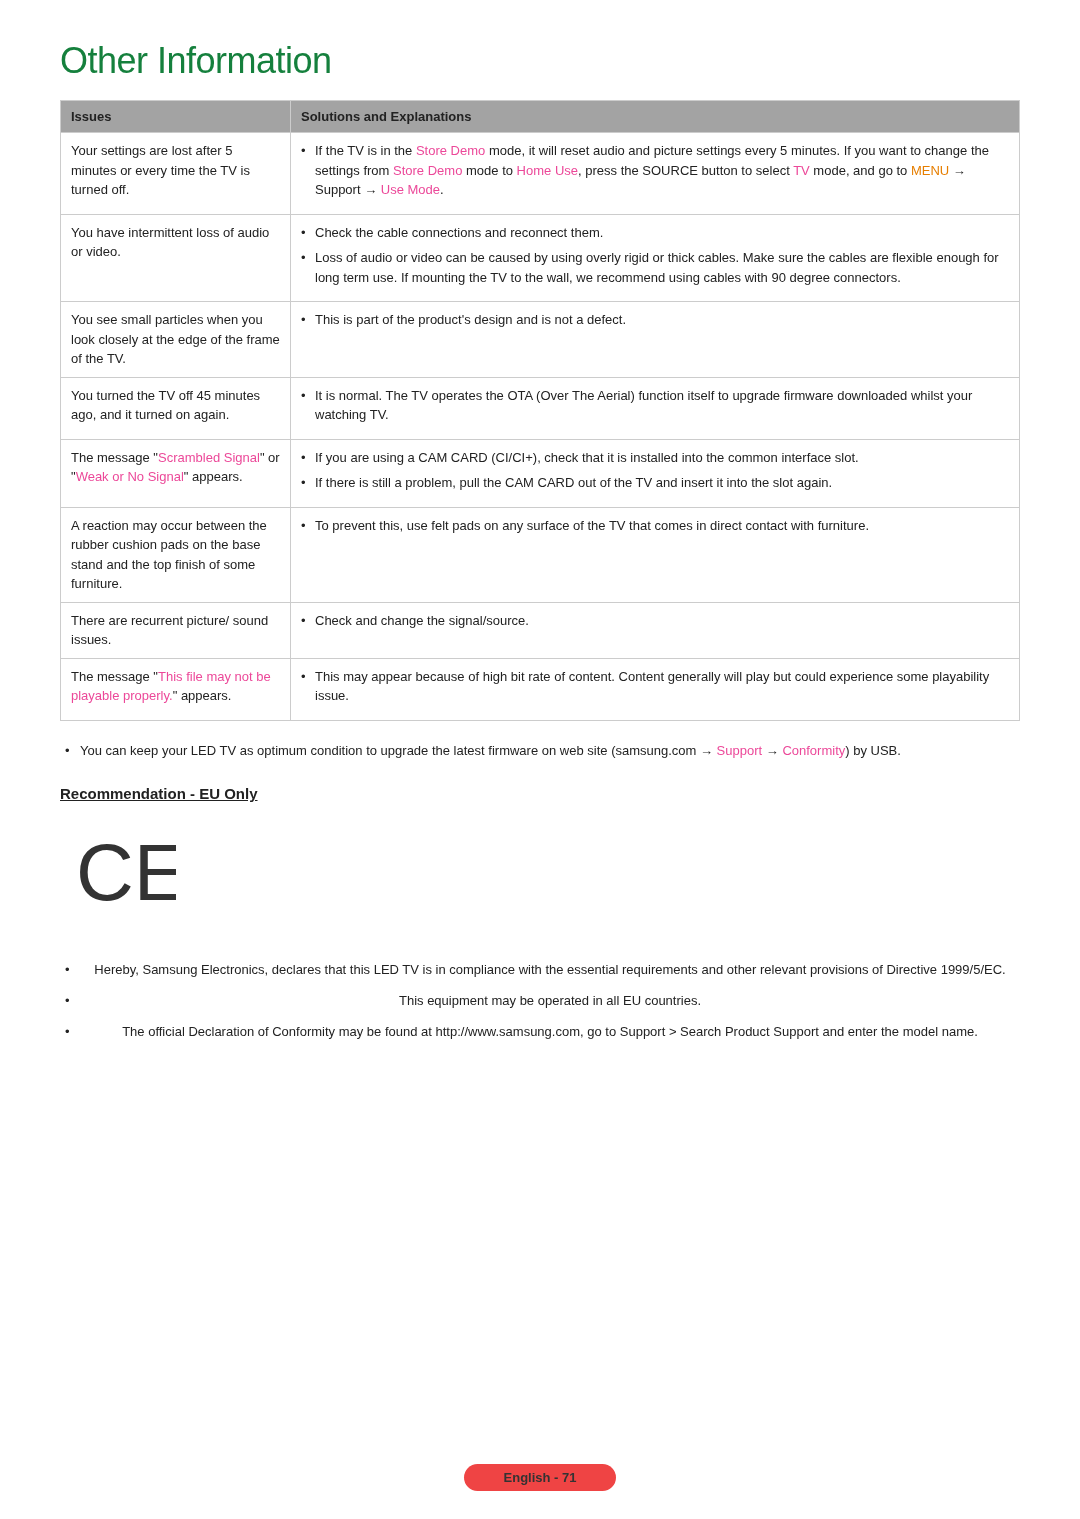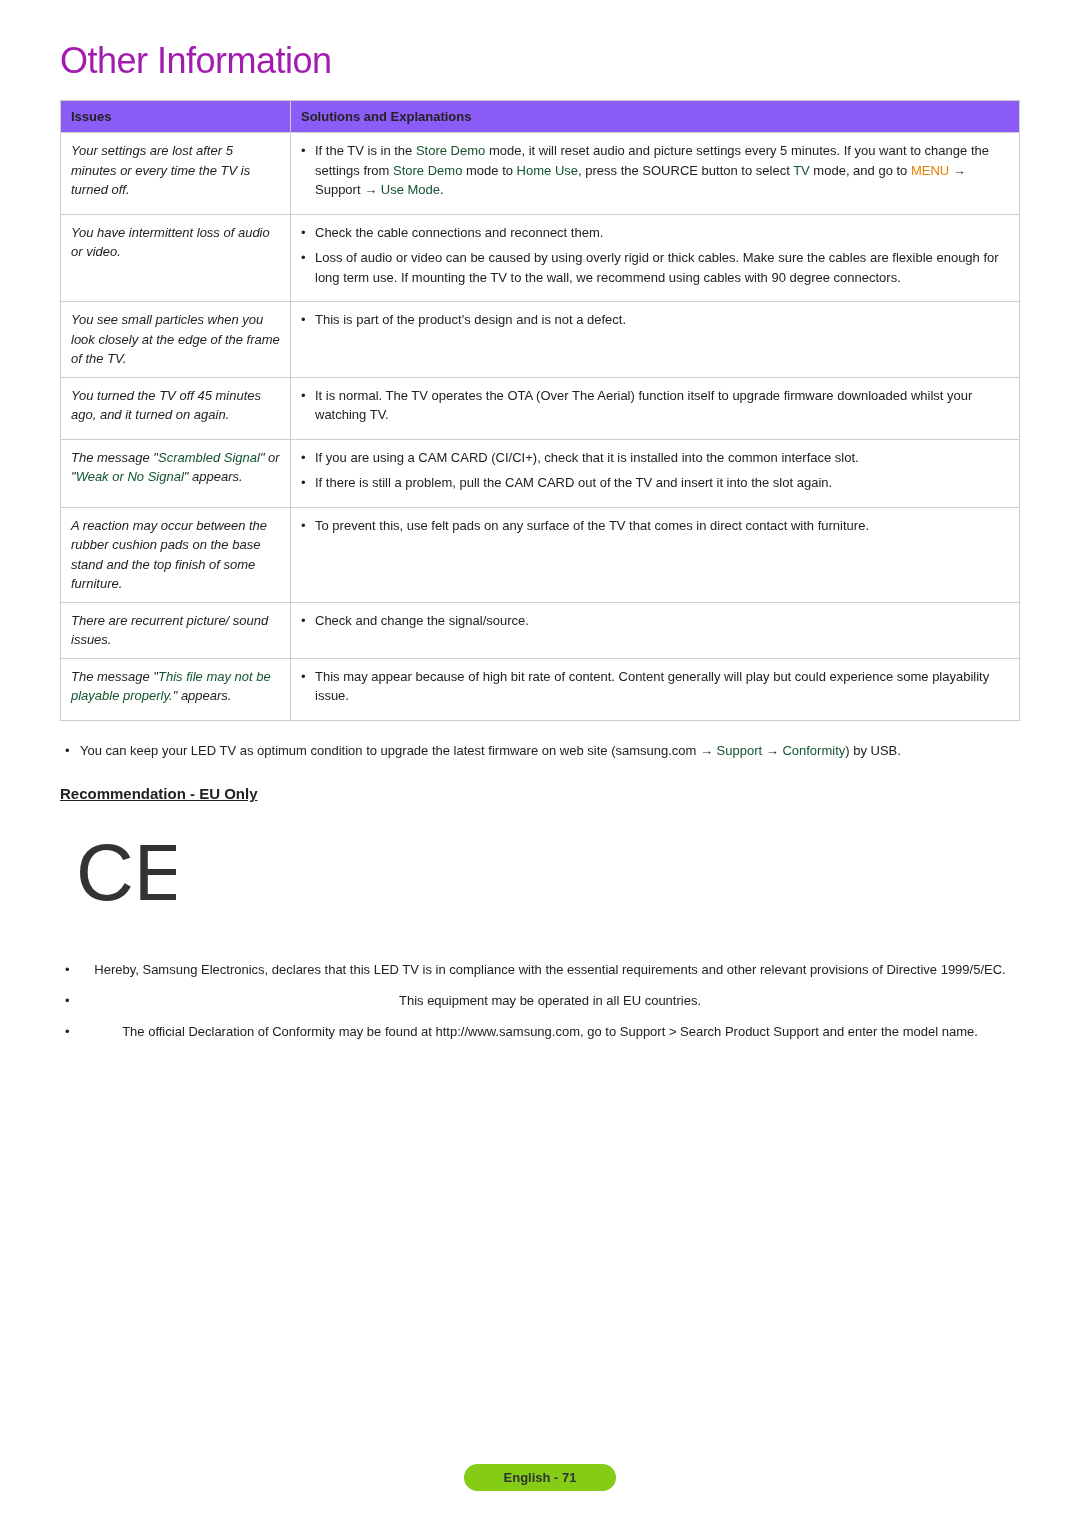--- a/index.html
+++ b/index.html
@@ -8,53 +8,52 @@
       font-size: 13px;
       background: #ffffff;
       color: #222222;
       width: 1080px;
       min-height: 1519px;
       padding: 40px 60px 60px 60px;
     }
     h1 {
       font-size: 36px;
       font-weight: 300;
-      color: #a21caf;
+      color: #15803d;
       margin-bottom: 18px;
       border-bottom: none;
       letter-spacing: -0.5px;
     }
     table {
       width: 100%;
       border-collapse: collapse;
       margin-bottom: 20px;
     }
     table th {
-      background: #8b5cf6;
+      background: #a3a3a3;
       border: 1px solid #ccc;
       padding: 8px 10px;
       text-align: left;
       font-size: 13px;
       font-weight: bold;
     }
     table td {
       border: 1px solid #ccc;
       padding: 8px 10px;
       vertical-align: top;
       font-size: 13px;
       line-height: 1.5;
     }
     table td.issue-col {
       width: 230px;
-      font-style: italic;
     }
     table td.solution-col {
       width: auto;
     }
-    .blue-link { color: #14532d; }
+    .blue-link { color: #ec4899; }
     .orange-link { color: #e67e00; }
     ul.bullet-list {
       list-style: none;
       padding: 0;
       margin: 0;
     }
     ul.bullet-list li {
       padding-left: 14px;
       position: relative;
       margin-bottom: 6px;
@@ -103,21 +102,21 @@
       line-height: 1.6;
       text-align: center;
     }
     .bullet-section::before {
       content: "•";
       position: absolute;
       left: 5px;
     }
     .footer-pill {
       display: inline-block;
-      background: #84cc16;
+      background: #ef4444;
       border-radius: 20px;
       padding: 6px 40px;
       font-size: 13px;
       font-weight: bold;
       color: #333;
     }
   </style>
 </head>
 <body>
 

